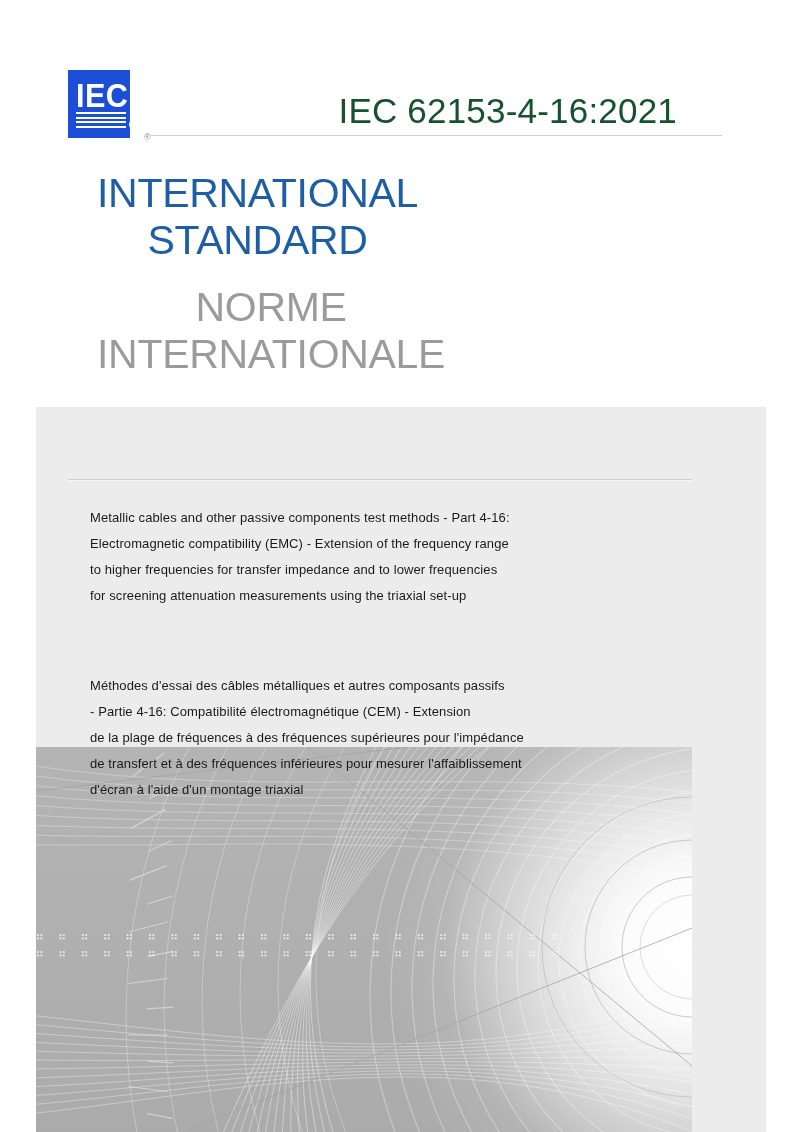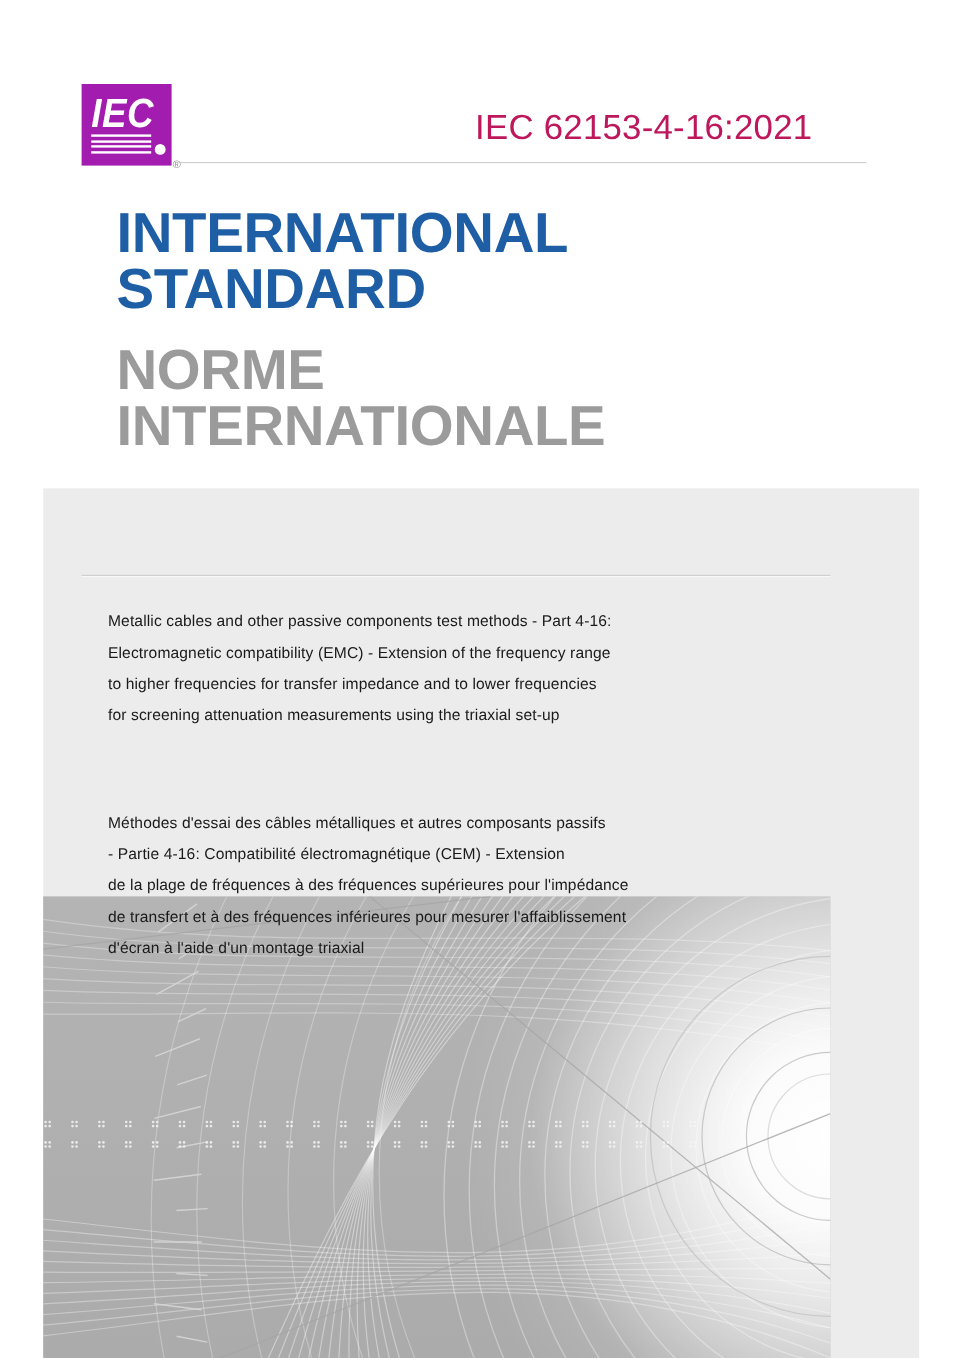--- a/index.html
+++ b/index.html
@@ -1,35 +1,35 @@
 <!DOCTYPE html>
 <html><head>
 <meta charset="utf-8">
 <style>
   html,body{margin:0;padding:0;}
   body{
     width:800px;height:1132px;position:relative;background:#ffffff;
     font-family:"Liberation Sans", sans-serif;overflow:hidden;
   }
   
-  .logo{position:absolute;left:68px;top:70px;width:75px;height:68px;background:#a21caf;font-style:italic;}
+  .logo{position:absolute;left:68px;top:70px;width:62px;height:68px;background:#1d4ed8;}
   .logo-text{
     position:absolute;left:8px;top:6px;color:#fff;font-size:34px;font-weight:700;
     letter-spacing:.5px;transform:scaleX(.9);transform-origin:left top;line-height:38px;
   }
   .logo-lines{position:absolute;left:8px;top:42px;width:50px;}
   .logo-lines div{height:2px;background:#fff;margin-bottom:2.6px;}
   .logo-dot{position:absolute;left:61px;top:50px;width:9px;height:9px;border-radius:50%;background:#fff;}
   .registered{position:absolute;left:144px;top:132px;font-size:9px;color:#8f8f8f;}
-  .doc-number{position:absolute;top:91px;right:123px;font-size:29px;color:#be185d;letter-spacing:.2px;}
+  .doc-number{position:absolute;top:91px;right:123px;font-size:35px;color:#14532d;letter-spacing:.2px;}
   .header-rule{position:absolute;left:150px;top:135px;width:572px;height:1px;background:#cfcfcf;}
   
   .heading{
-    position:absolute;left:97px;font-size:47px;font-weight:700;line-height:47px;
-    letter-spacing:-.3px;white-space:pre-line;
+    position:absolute;left:97px;font-size:41px;font-weight:400;line-height:47px;
+    letter-spacing:-.3px;white-space:pre-line;text-align:center;
   }
   .heading-en{top:170px;color:#1E5EA5;}
   .heading-fr{top:284px;color:#9B9B9B;}
   
   .band{position:absolute;left:36px;top:407px;width:730px;height:725px;background:#ECECEC;}
   .band-rule{position:absolute;left:68px;top:479px;width:624px;height:1px;background:#d0d0d0;box-shadow:0 1px 0 #f8f8f8;}
   
   .title{
     position:absolute;left:90px;font-size:13px;line-height:26px;color:#1a1a1a;
     letter-spacing:.1px;white-space:pre-line;z-index:3;width:640px;

